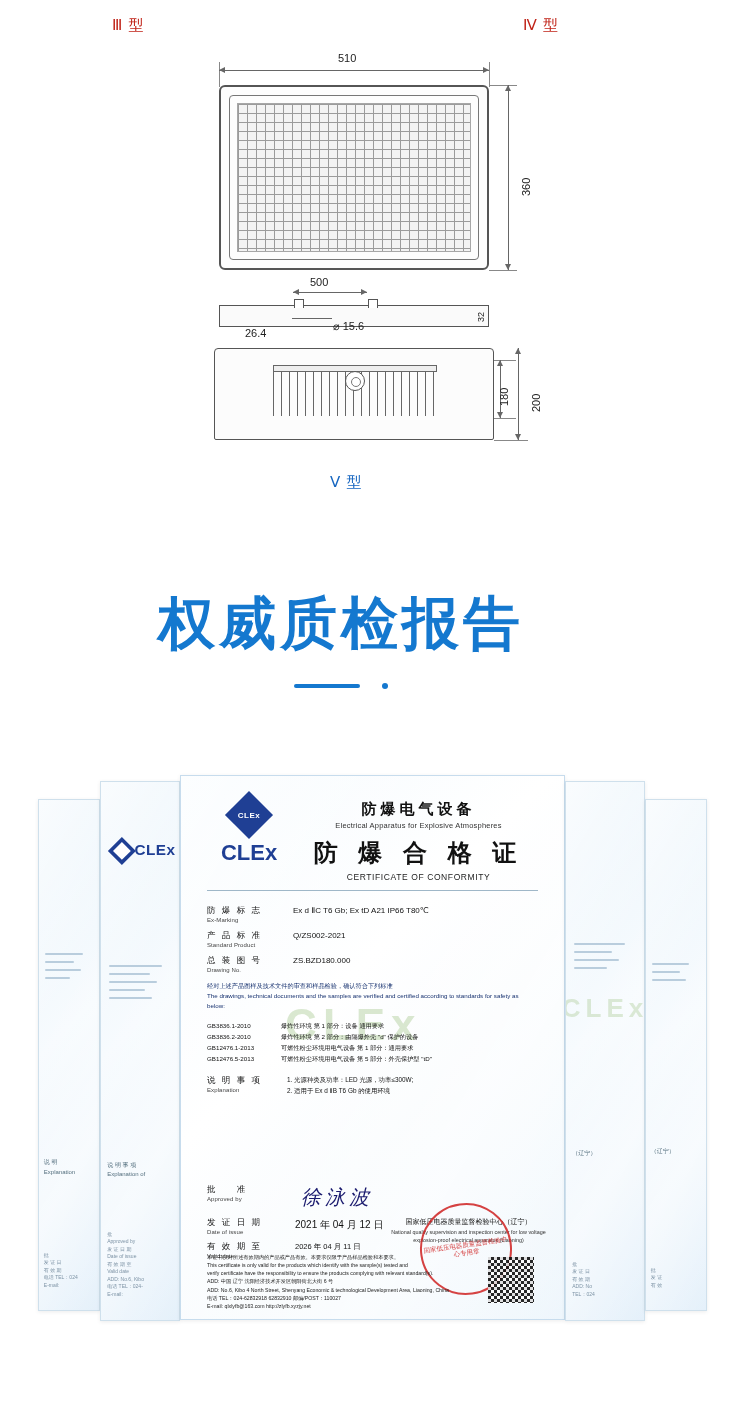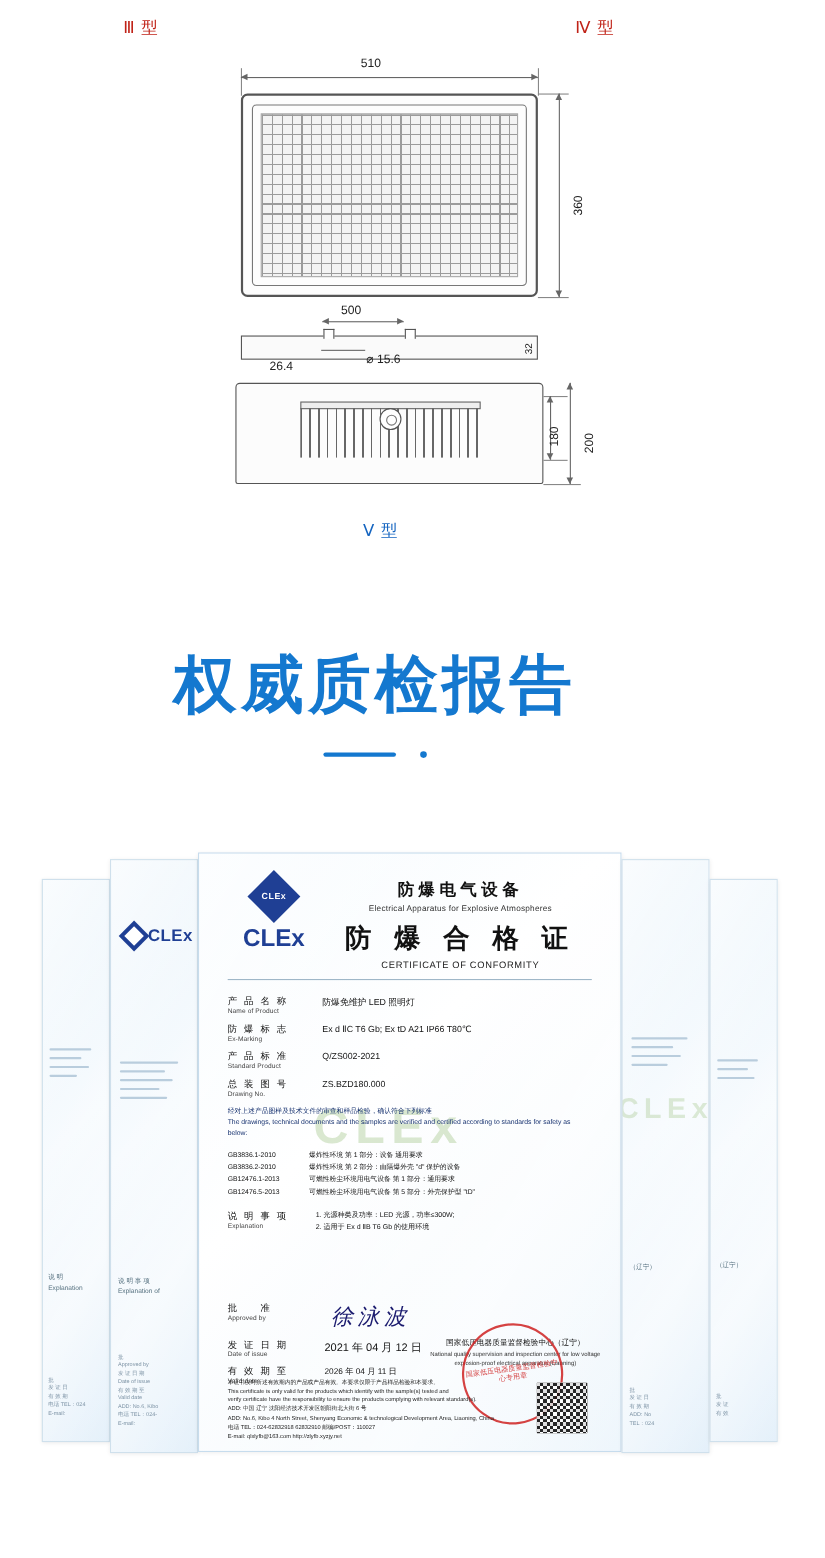--- a/index.html
+++ b/index.html
@@ -418,21 +418,21 @@
     <div class="type-label type-5">Ⅴ 型</div>
 
     <div class="lamp-top">
       <div class="lamp-top-inner"></div>
       <div class="lamp-top-grid"></div>
     </div>
 
     <div class="ext-line" style="left:219px; top:62px; width:1px; height:25px;"></div>
     <div class="ext-line" style="left:489px; top:62px; width:1px; height:25px;"></div>
     <div class="dim-line-h" style="left:219px; top:70px; width:270px;"></div>
-    <div class="dim-text" style="left:328px; top:52px;">510</div>
+    <div class="dim-text" style="left:338px; top:52px;">510</div>
 
     <div class="ext-line" style="left:489px; top:85px; width:28px; height:1px;"></div>
     <div class="ext-line" style="left:489px; top:270px; width:28px; height:1px;"></div>
     <div class="dim-line-v" style="left:508px; top:85px; height:185px;"></div>
     <div class="dim-vert" style="left:520px; top:196px;">360</div>
 
     <div class="lamp-side">
       <div class="brkt" style="left:74px;"></div>
       <div class="brkt" style="left:148px;"></div>
     </div>
@@ -531,27 +531,20 @@
             <div class="cm-t2">Electrical Apparatus for Explosive Atmospheres</div>
             <div class="cm-t3">防 爆 合 格 证</div>
             <div class="cm-t4">CERTIFICATE OF CONFORMITY</div>
           </div>
         </div>
         <div class="cm-rule"></div>
 
         <div class="cm-fields">
           <div class="cm-row">
             <div class="cm-label">
-              <span class="zh">产 品 名 称</span>
-              <span class="en">Name of Product</span>
-            </div>
-            <div class="cm-val">防爆免维护 LED 照明灯</div>
-          </div>
-          <div class="cm-row">
-            <div class="cm-label">
               <span class="zh">防 爆 标 志</span>
               <span class="en">Ex-Marking</span>
             </div>
             <div class="cm-val">Ex d ⅡC T6 Gb;  Ex tD A21 IP66 T80℃</div>
           </div>
           <div class="cm-row">
             <div class="cm-label">
               <span class="zh">产 品 标 准</span>
               <span class="en">Standard Product</span>
             </div>

